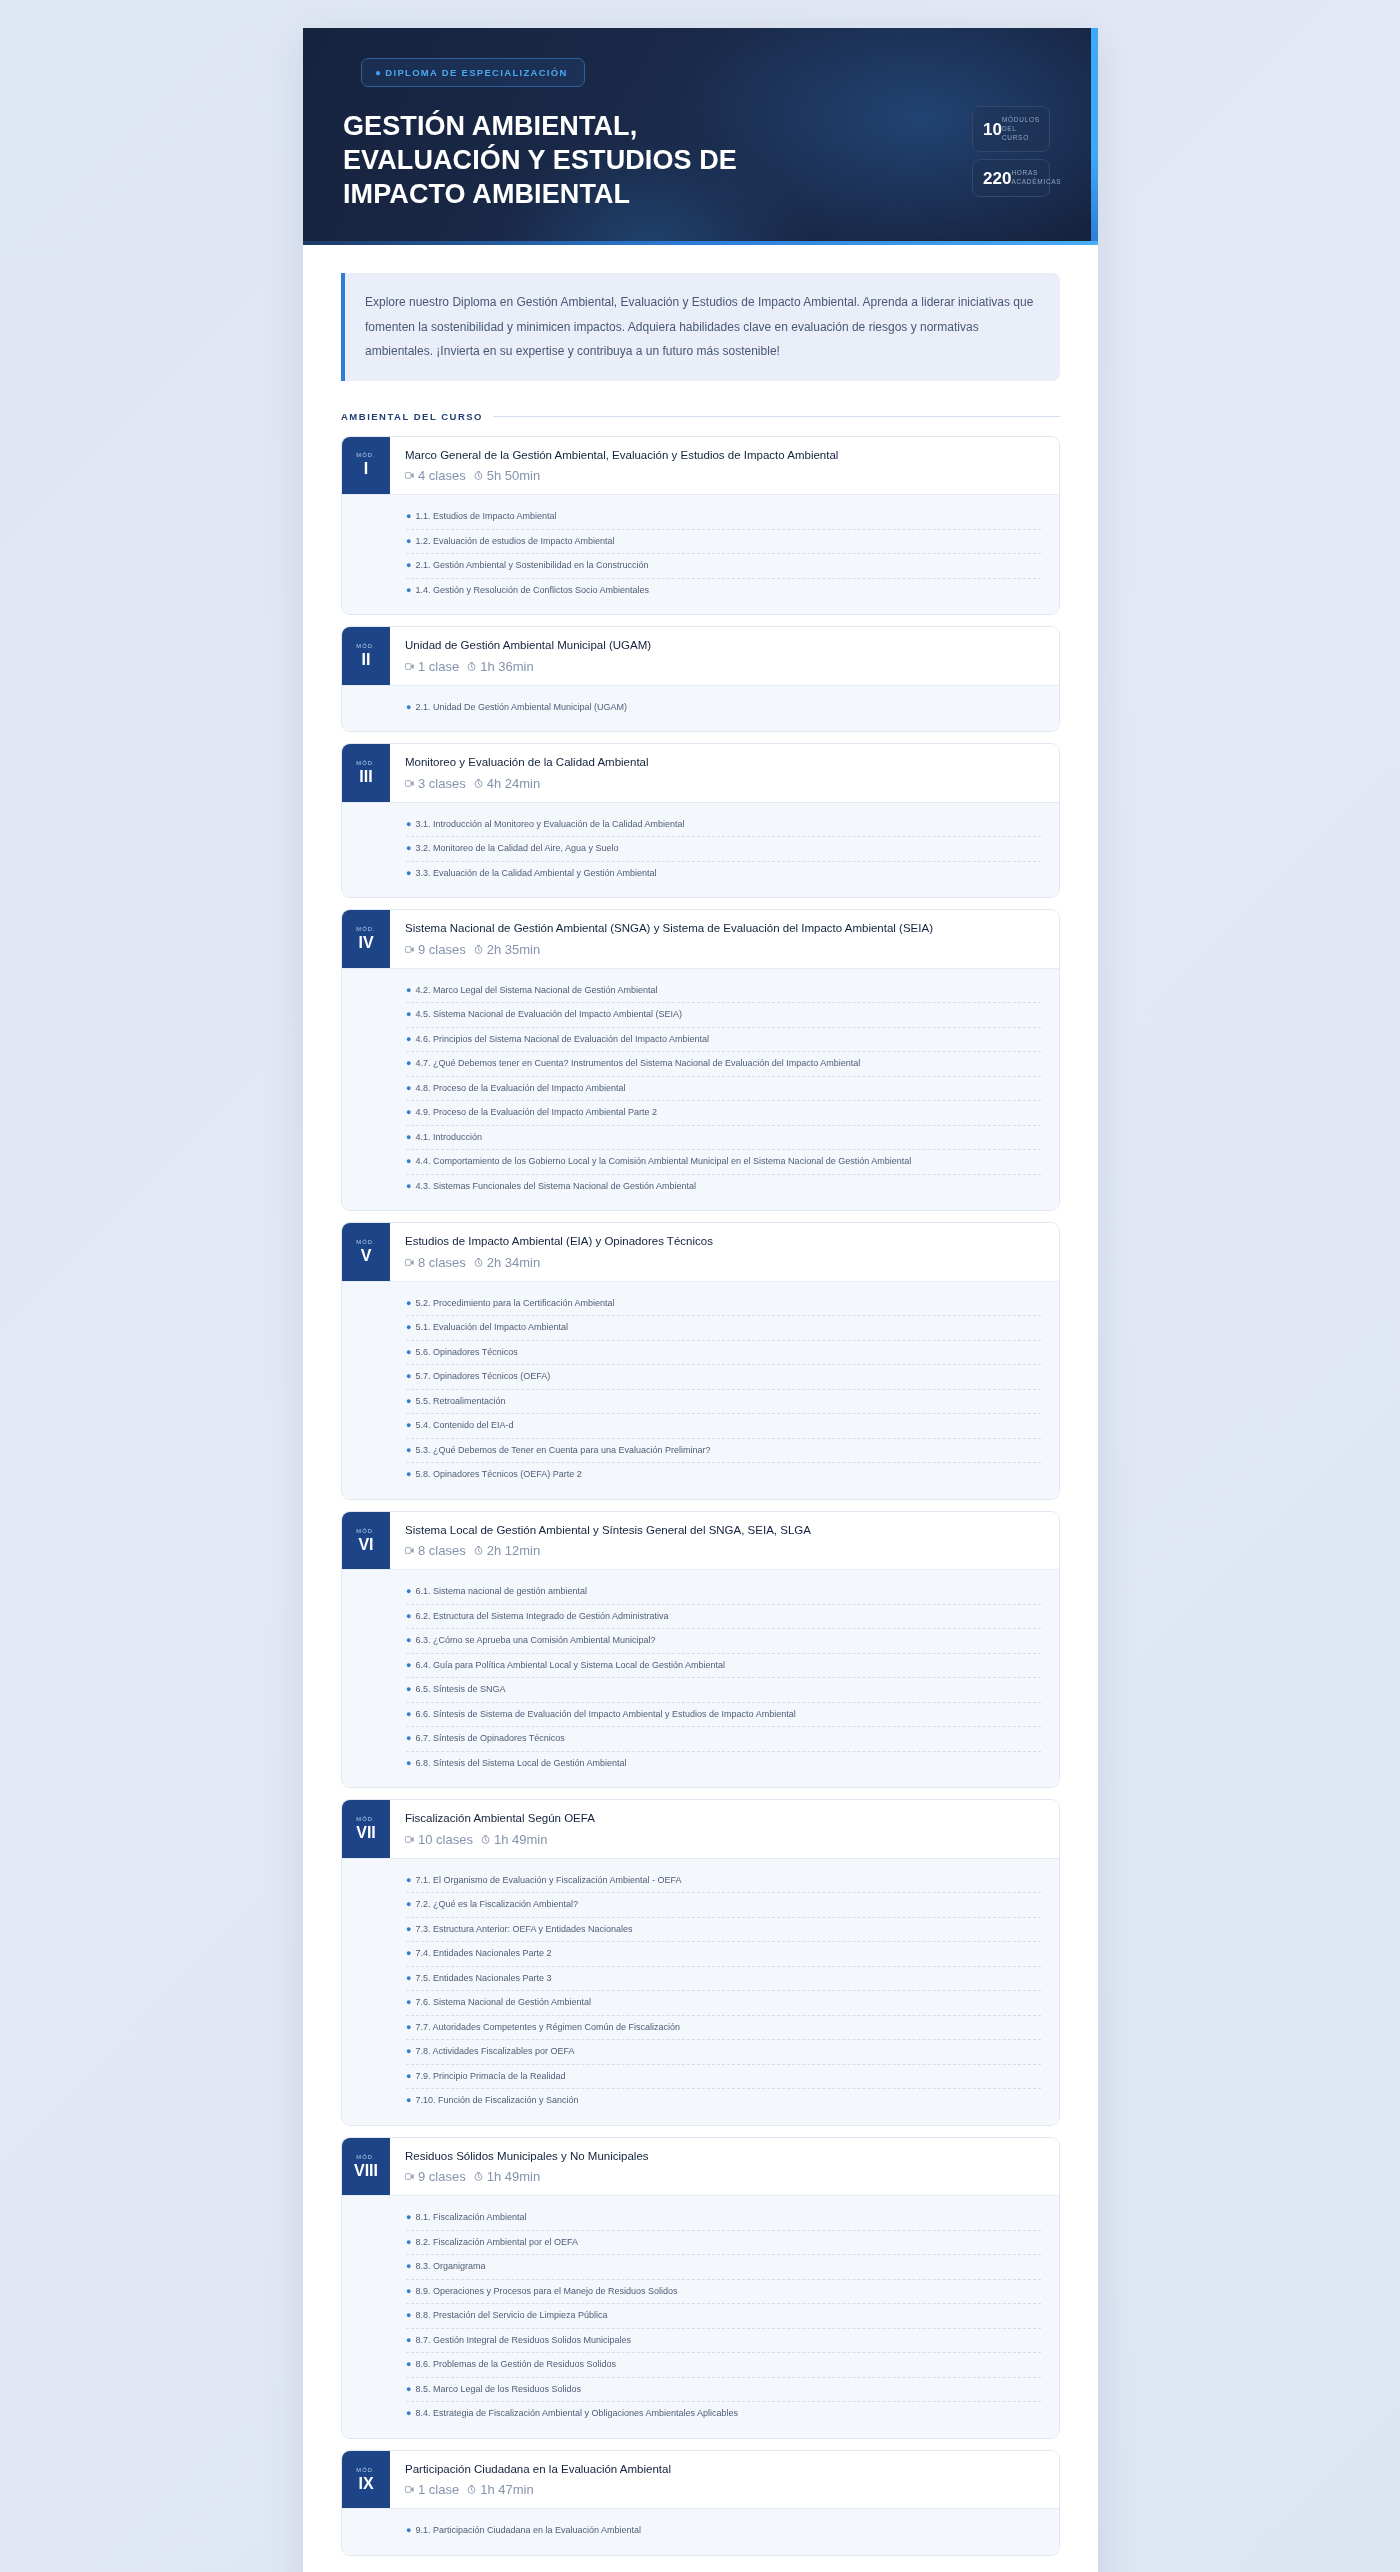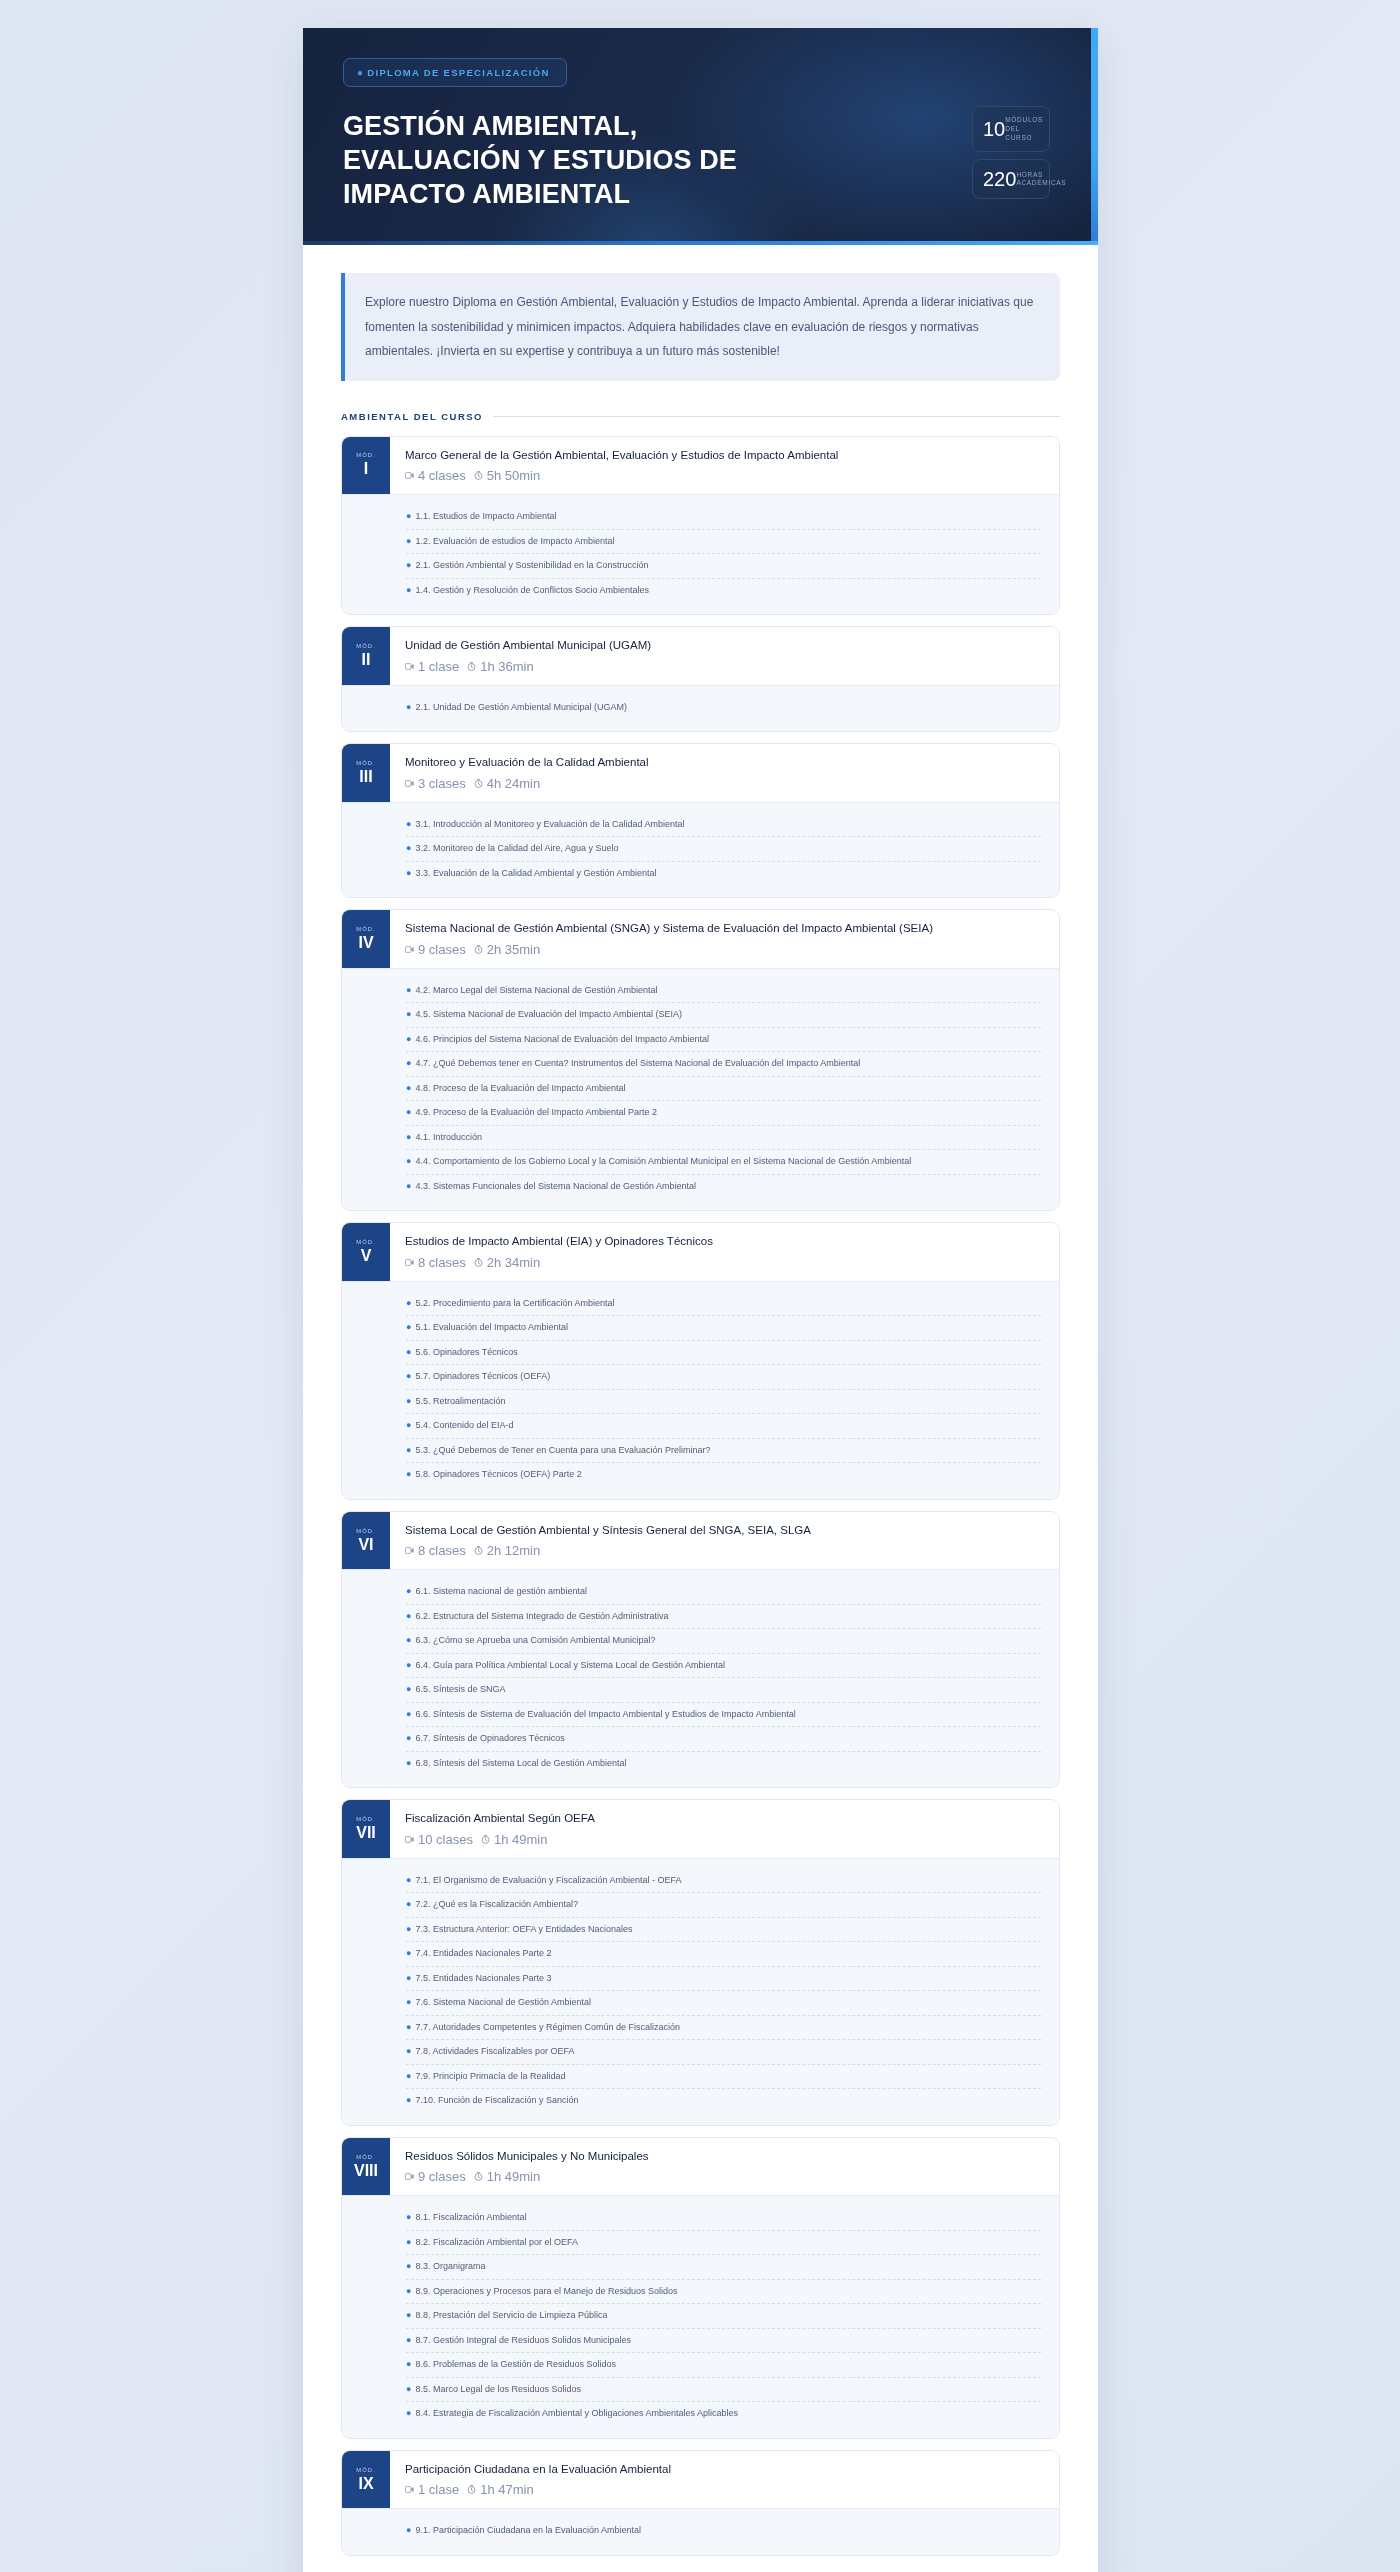--- a/index.html
+++ b/index.html
@@ -48,20 +48,21 @@
     display: inline-block;
     border: 1px solid #2f5f9c;
     border-radius: 7px;
     background: rgba(33,63,108,.42);
     color: #4aa8f0;
     font-size: 9.5px;
     font-weight: 700;
     letter-spacing: 1.3px;
     padding: 8px 16px 8px 13px;
     margin-bottom: 22px;
+    margin-left: 18px;
   }
   .dot-b { color: #3b9cf0; font-size: 10px; margin-right: 3px; }
 
   .hero-title {
     color: #ffffff;
     font-size: 27px;
     line-height: 1.26;
     font-weight: 700;
     letter-spacing: .1px;
     max-width: 470px;
@@ -96,22 +97,22 @@
     width: 78px;
     border: 1px solid #36486a;
     background: rgba(32,50,82,.45);
     border-radius: 8px;
     padding: 9px 10px;
     display: flex;
     align-items: center;
   }
   .stat-num {
     color: #ffffff;
-    font-size: 20px;
-    font-weight: 400;
+    font-size: 17px;
+    font-weight: 700;
     line-height: 1;
   }
   .stat-lbl {
     color: #93a6c2;
     font-size: 6.5px;
     letter-spacing: .7px;
     line-height: 1.35;
     text-transform: uppercase;
   }
 

